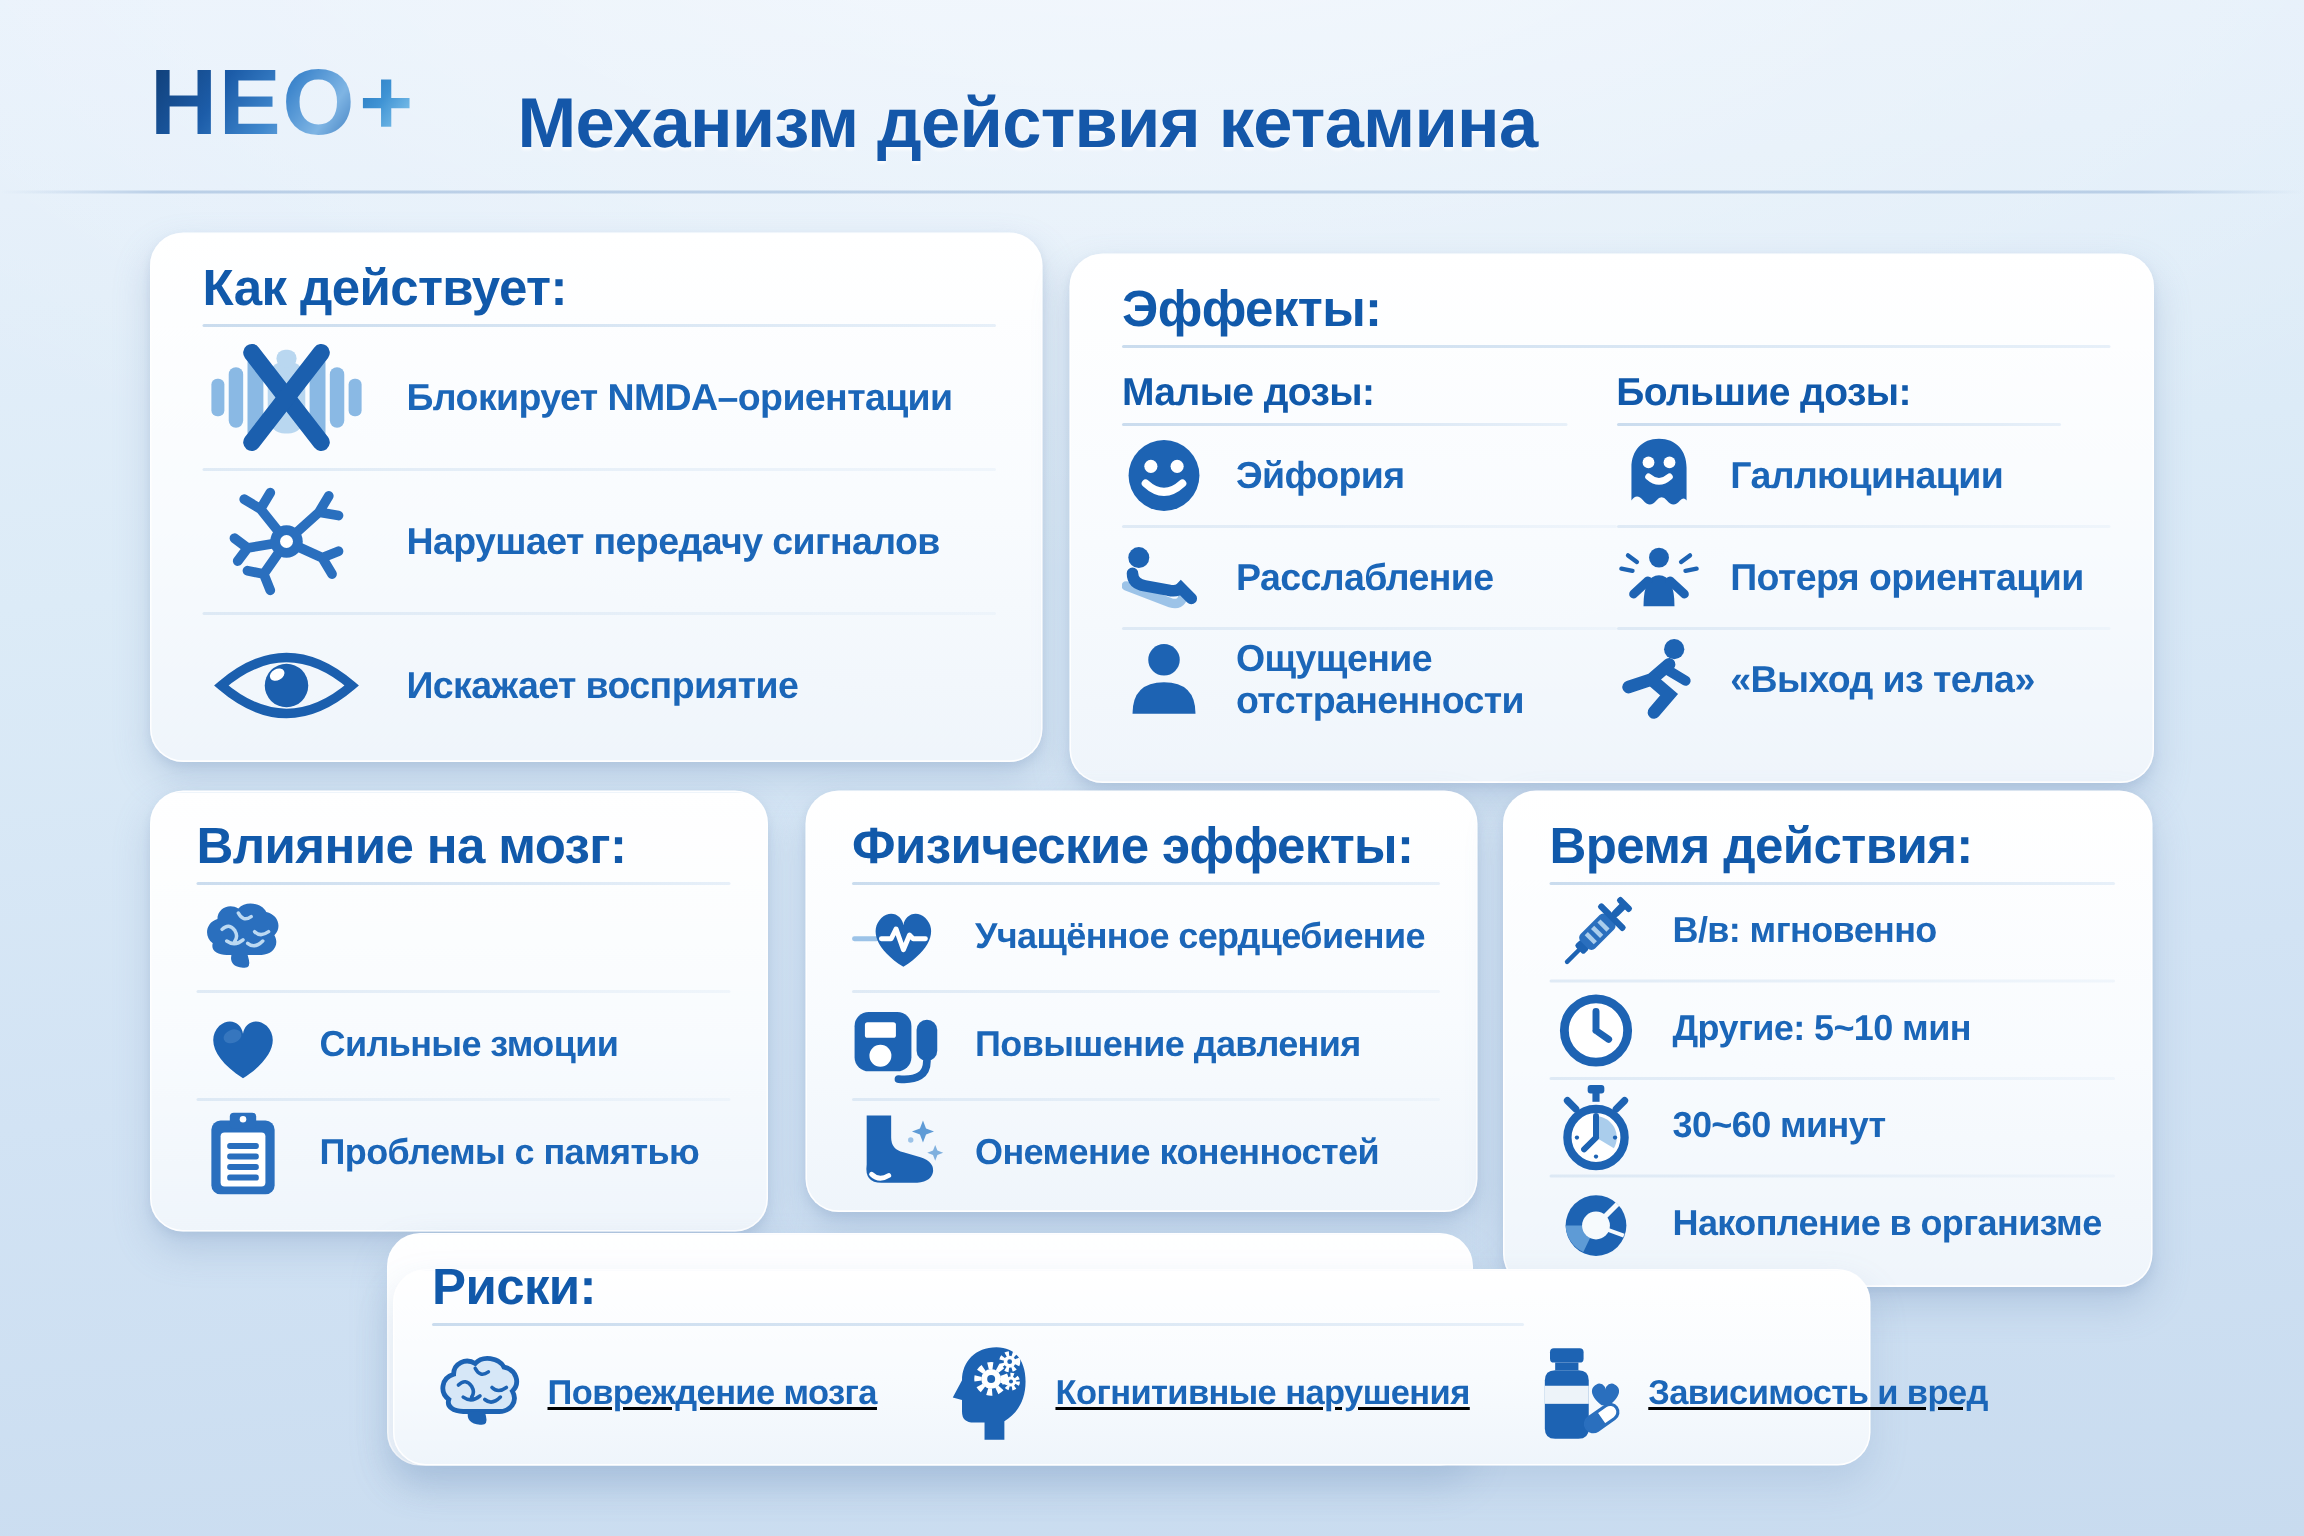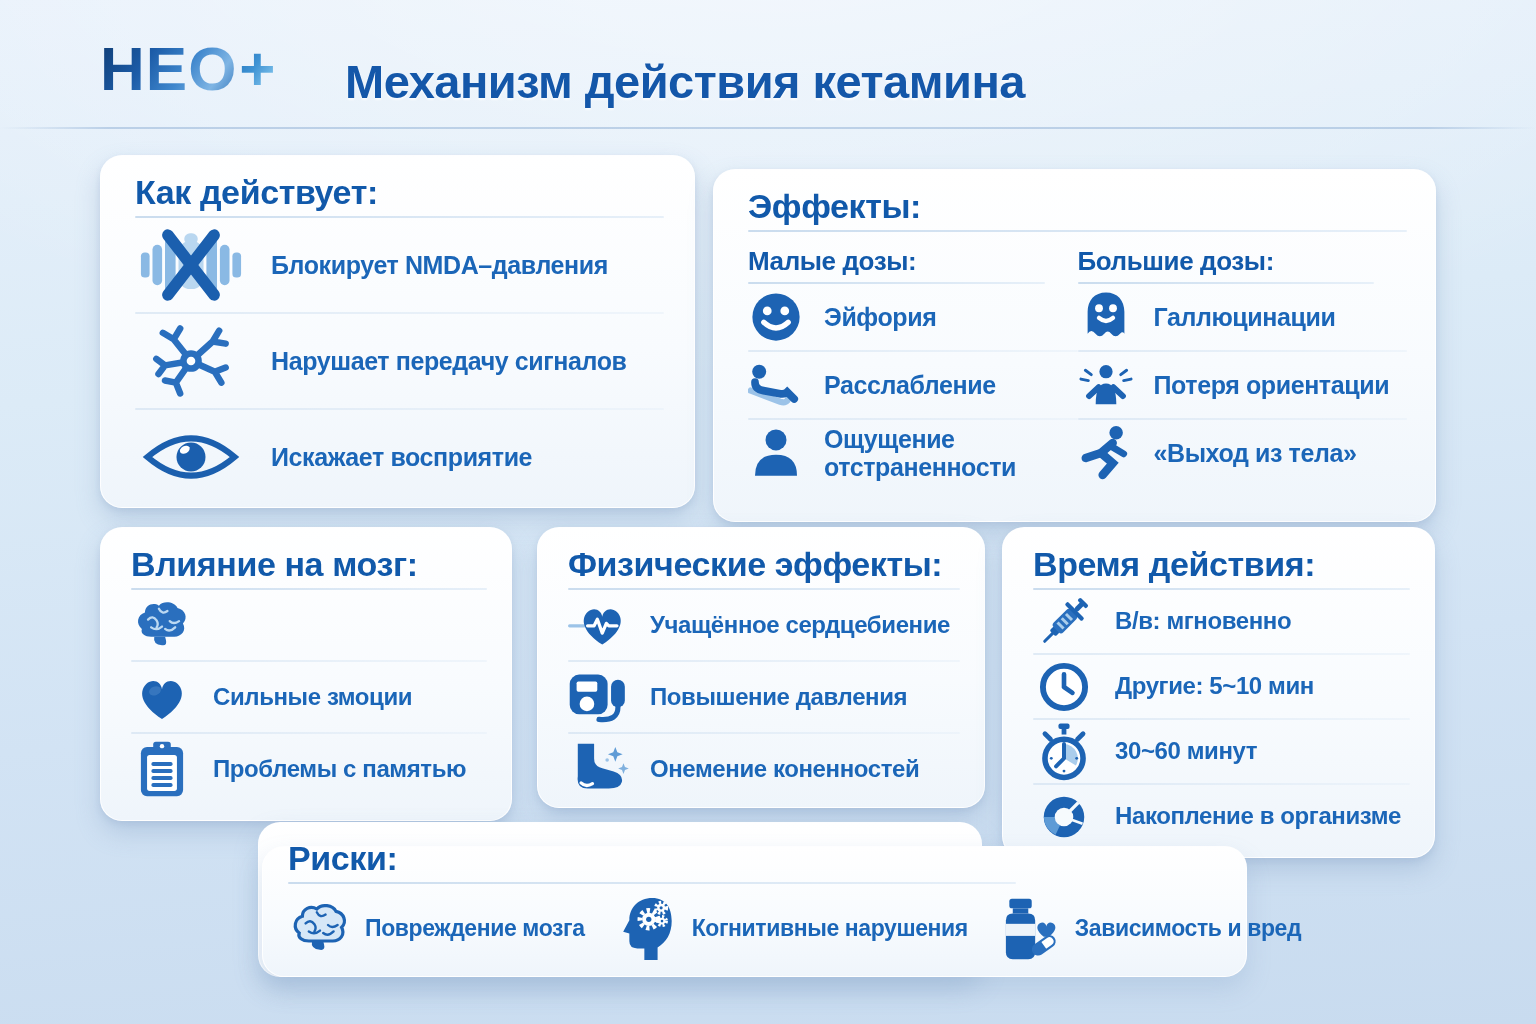--- a/index.html
+++ b/index.html
@@ -74,21 +74,21 @@
   .risk-bg{position:absolute;background:linear-gradient(180deg,#ffffff 0%,#f8fbfe 55%,#eff5fb 100%);
     border:1px solid rgba(255,255,255,.9);border-radius:22px;
     box-shadow:0 12px 24px rgba(120,150,190,.28);}
   .risk-a{left:258px;top:822px;width:722px;height:153px;}
   .risk-b{left:262px;top:846px;width:983px;height:129px;box-shadow:0 12px 24px rgba(120,150,190,.22);}
   .card-risks{
     position:absolute;left:258px;top:822px;width:987px;height:153px;box-sizing:border-box;
     padding:20px 8px 0 30px;background:none;border:none;box-shadow:none;border-radius:22px;
   }
   .card-risks .rule{width:728px;}
-  .risk-items{display:flex;align-items:center;margin-top:12px;gap:30px;}
+  .risk-items{display:flex;align-items:center;margin-top:12px;gap:42px;text-decoration:underline;}
   .risk-item{display:flex;align-items:center;}
   .risk-item .ic{width:64px;margin-right:13px;}
   .risk-item .label{font-size:23px;}
 </style>
 </head>
 <body>
 
 <div class="canvas">
 
   <div class="logo">
@@ -114,21 +114,21 @@
           <g fill="#b9d7f0">
               <rect x="41" y="18" width="26" height="50" rx="12"></rect>
               <rect x="47" y="10" width="14" height="12" rx="6"></rect>
             </g>
           <g stroke="#1b5fae" stroke-width="12" stroke-linecap="round">
               <line x1="30" y1="12" x2="78" y2="74"></line>
               <line x1="78" y1="12" x2="30" y2="74"></line>
             </g>
         </svg>
       </span>
-      <span class="label">Блокирует NMDA–давления</span>
+      <span class="label">Блокирует NMDA–ориентации</span>
     </div>
     <div class="rule faint"></div>
     <div class="row">
       <span class="ic">
         <svg width="78" height="78" viewBox="0 0 72 72" fill="none" stroke="#2a6fbe" stroke-width="6" stroke-linecap="round" stroke-linejoin="round">
           <path d="M36,36 L20,16 M20,16 L10,10 M20,16 L26,6"></path>
           <path d="M36,36 L56,18 M56,18 L62,8 M56,18 L68,20"></path>
           <path d="M36,36 L58,46 M58,46 L68,42 M58,46 L64,56"></path>
           <path d="M36,36 L22,56 M22,56 L12,54 M22,56 L26,66"></path>
           <path d="M36,36 L12,40 M12,40 L4,34 M12,40 L6,48"></path>

